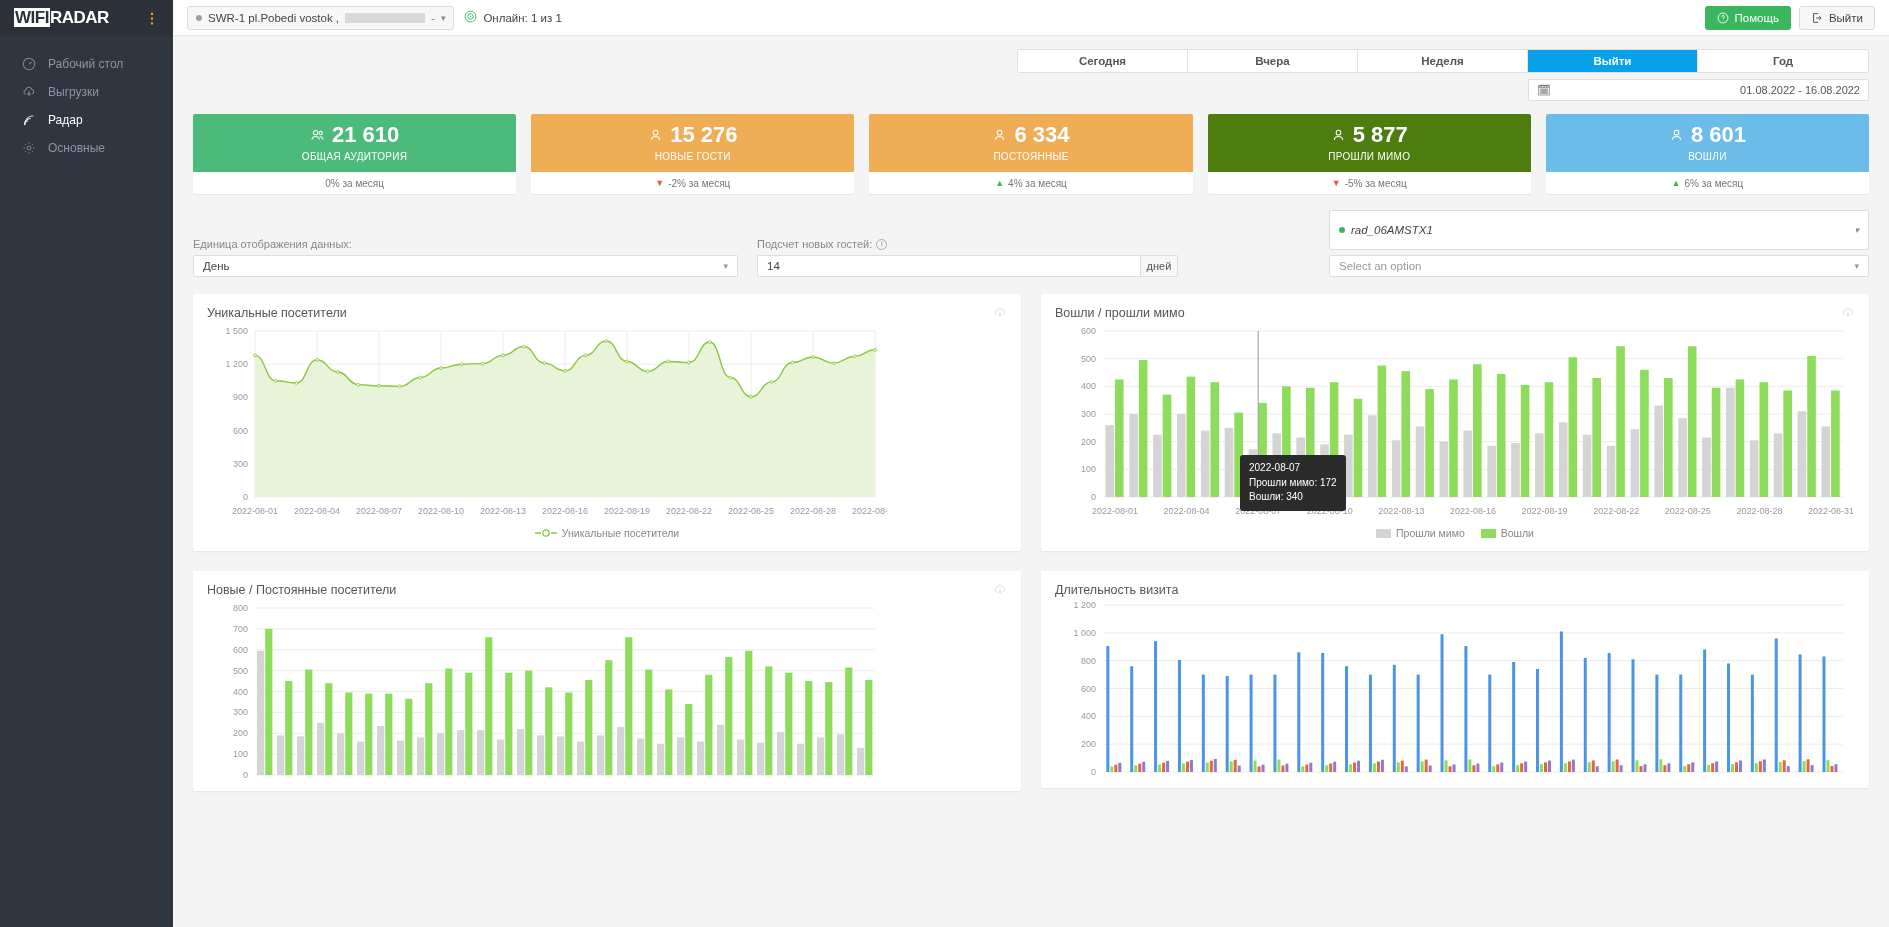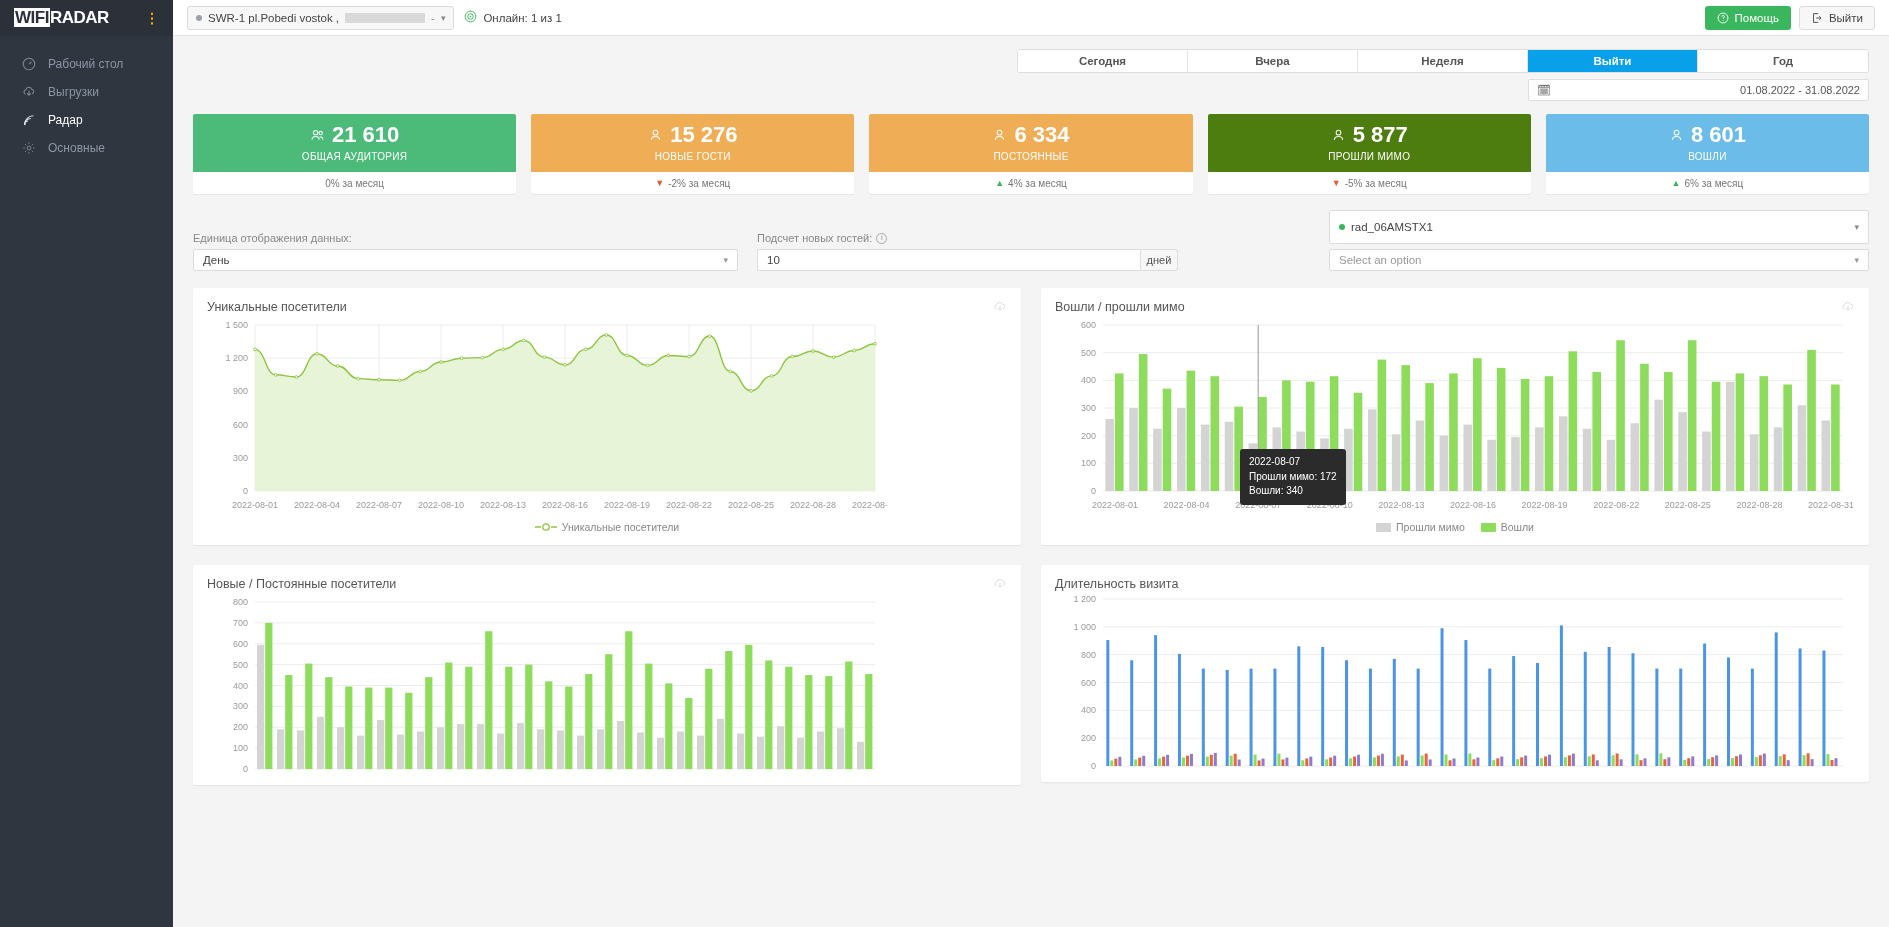--- a/index.html
+++ b/index.html
@@ -99,22 +99,22 @@
   .fctl .caret { margin-left:auto; color:#999; font-size:9px; }
   .f1 { width:545px; }
   .f2wrap { display:flex; }
   .f2 { width:383px; border-right:none; border-radius:2px 0 0 2px; }
   .f2-addon {
     width:38px; height:22px; background:#f7f7f7; border:1px solid #dcdcdc; border-radius:0 2px 2px 0;
     display:flex; align-items:center; justify-content:center; font-size:11px; color:#555;
   }
   .fright { margin-left:auto; display:flex; flex-direction:column; gap:5px; width:540px; }
   .tagbox {
-    height:34px; background:#fff; border:1px solid #dcdcdc; border-radius:2px;
-    display:flex; align-items:center; padding:0 9px; font-size:11.5px; color:#444; gap:6px;
+    height:40px; background:#fff; border:1px solid #dcdcdc; border-radius:2px;
+    display:flex; align-items:center; padding:0 9px; font-size:11.5px; color:#444; gap:6px;font-style:italic;
   }
   .tagdot { width:6px;height:6px;border-radius:50%;background:#3ab75e; }
   .placeholder { color:#999; }
 
   
   .charts { display:flex; gap:20px; margin-top:17px; }
   .col { flex:1; display:flex; flex-direction:column; gap:20px; min-width:0; }
   .card { background:#fff; border-radius:2px; box-shadow:0 1px 2px rgba(0,0,0,.07); padding:12px 14px 6px 14px; position:relative; }
   .card-head { display:flex; align-items:flex-start; justify-content:space-between; }
   .card-title { font-size:12.5px; color:#555; }
@@ -231,21 +231,21 @@
           <div class="range-tab">Сегодня</div>
           <div class="range-tab">Вчера</div>
           <div class="range-tab">Неделя</div>
           <div class="range-tab active">Выйти</div>
           <div class="range-tab">Год</div>
         </div>
       </div>
       <div class="daterange-row">
         <div class="daterange">
           <span class="cal">🗓</span>
-          <span class="val">01.08.2022 - 31.08.2022</span>
+          <span class="val">01.08.2022 - 16.08.2022</span>
         </div>
       </div>
 
       <div class="kpis">
         <div class="kpi">
           <div class="kpi-top" style="background:#4cbb7a">
             <div class="kpi-value">
               <svg viewBox="0 0 16 16" fill="none" stroke="#fff" stroke-width="1.1">
                   <circle cx="6" cy="5" r="2.3"></circle>
                   <path d="M2.2 12.4c0-2.1 1.7-3.4 3.8-3.4s3.8 1.3 3.8 3.4"></path>
@@ -338,21 +338,21 @@
             <span class="caret">▾</span>
           </div>
         </div>
         <div class="fgroup">
           <div class="flabel">
             <span>Подсчет новых гостей:</span>
             <span class="info-i">i</span>
           </div>
           <div class="f2wrap">
             <div class="fctl f2">
-              <span>10</span>
+              <span>14</span>
             </div>
             <div class="f2-addon">дней</div>
           </div>
         </div>
         <div class="fright">
           <div class="tagbox">
             <span class="tagdot"></span>
             <span>rad_06AMSTX1</span>
             <span class="caret">▾</span>
           </div>

